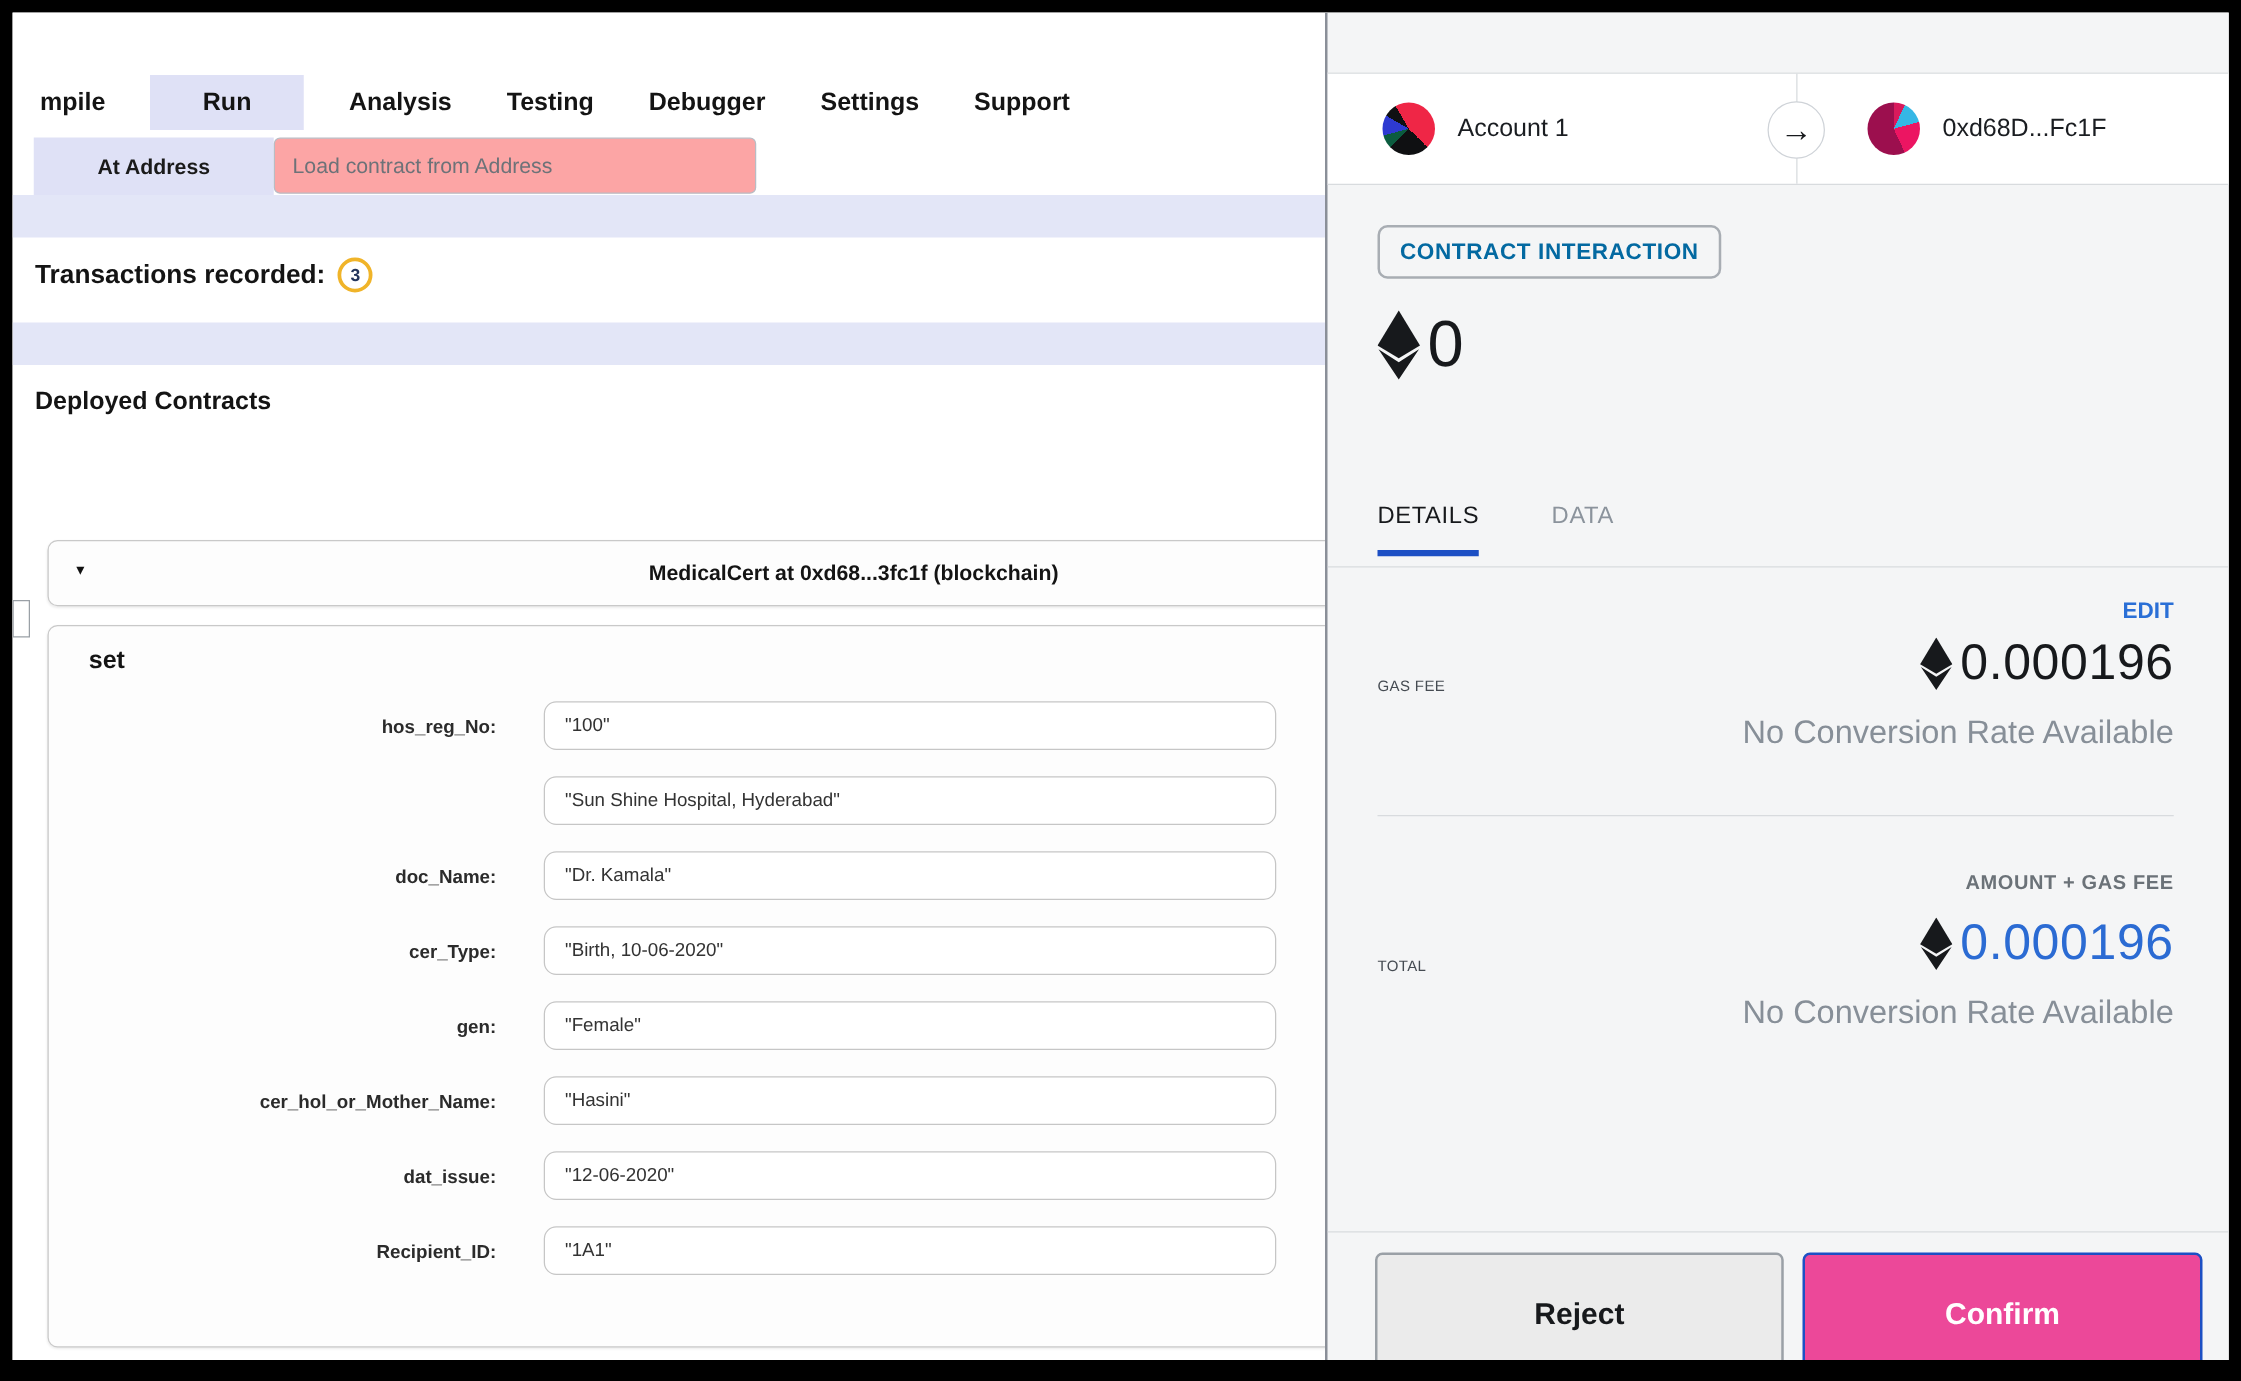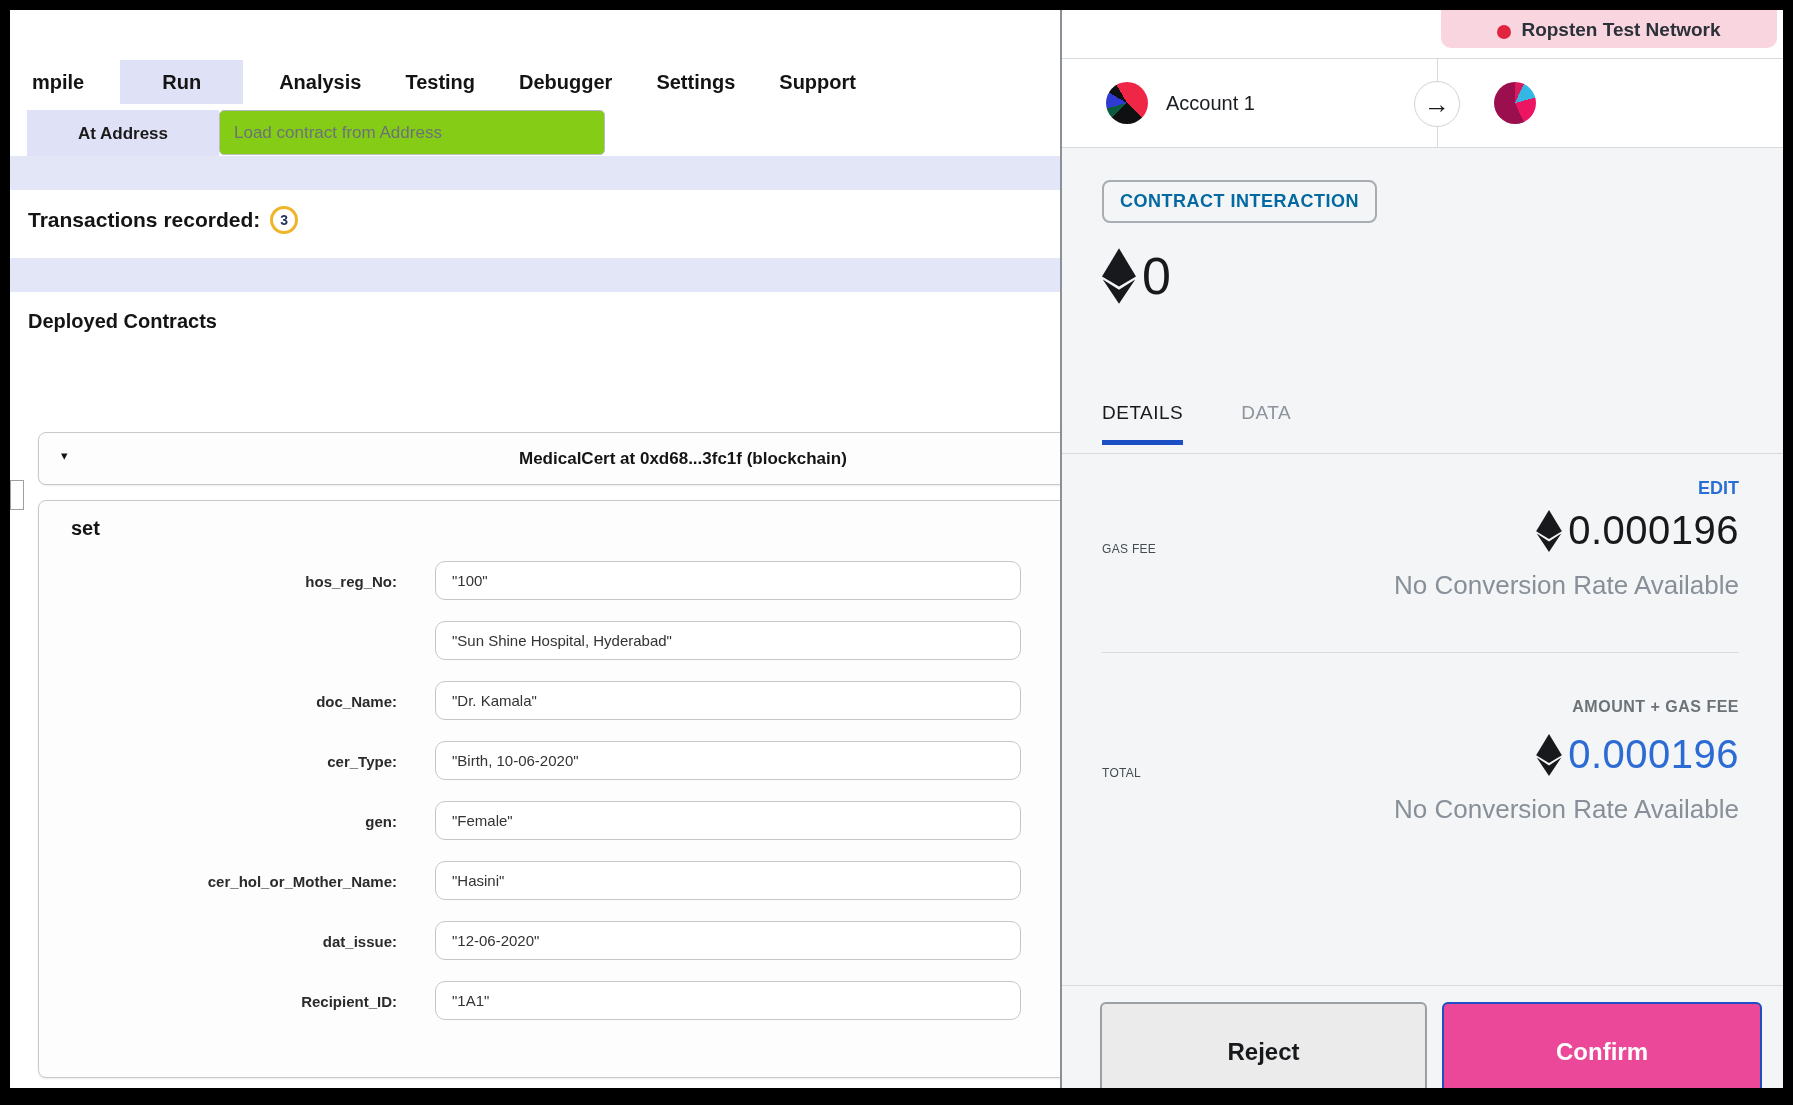--- a/index.html
+++ b/index.html
@@ -17,21 +17,21 @@
   .menu-row{position:absolute;left:0;top:50px;height:44px;display:flex;align-items:center;margin-left:14px;}
   .menu-item{font-size:20px;font-weight:bold;color:#141414;padding:0 8px;height:44px;display:flex;align-items:center;white-space:nowrap;cursor:default;}
   .menu-item.active{background:#dfe1f6;padding:0 42px;}
   .m-sp{width:28px;}
   .ataddr-btn{
     position:absolute;left:17px;top:100px;width:192px;height:47px;background:#dfe1f6;
     display:flex;align-items:center;justify-content:center;font-size:17px;font-weight:bold;color:#1a1a1a;
   }
   .ataddr-input{
     position:absolute;left:209px;top:100px;width:386px;height:45px;border:1px solid #b9bcc4;border-radius:5px;
-    font-size:17px;color:#555;padding:0 14px;box-sizing:border-box;background:#84cc16;
+    font-size:17px;color:#555;padding:0 14px;box-sizing:border-box;background:#fca5a5;
     font-family:"Liberation Sans","DejaVu Sans",sans-serif;
   }
   .ataddr-input::placeholder{color:#6d7278;opacity:1;}
   .band{position:absolute;left:0;width:100%;height:34px;background:#e3e6f7;}
   .band1{top:146px;}
   .band2{top:248px;}
   .tx-row{position:absolute;left:18px;top:196px;display:flex;align-items:center;}
   .tx-label{font-size:21px;font-weight:bold;color:#141414;}
   .tx-badge{
     margin-left:10px;width:22px;height:22px;border:3px solid #f0b429;border-radius:50%;
@@ -190,33 +190,28 @@
         <div class="field-label">Recipient_ID:</div>
         <input class="field-input" value="&quot;1A1&quot;" style="">
       </div>
     </div>
 
     <div class="edge-artifact"></div>
   </div>
 
   <div class="mm">
 
-    <div class="mm-top">
-      <div class="mm-network">
-        <span class="mm-network-dot"></span>
-        <span class="mm-network-label">Ropsten Test Network</span>
-      </div>
-    </div>
 
     <div class="mm-accounts">
       <div class="avatar avatar1"></div>
       <div class="acct-name">Account 1</div>
       <div class="acct-vline"></div>
       <div class="arrow-circle">→</div>
       <div class="avatar avatar2"></div>
+      <div class="acct-to">0xd68D...Fc1F</div>
     </div>
 
     <div class="ci-badge">CONTRACT INTERACTION</div>
 
     <div class="eth-amount">
       <svg class="eth-svg" width="34" height="56" viewBox="0 0 256 417">
         <path fill="#17191c" d="M128 0 L256 212 L128 288 L0 212 Z"></path>
         <path fill="#17191c" d="M128 312 L250 234 L128 417 L6 234 Z"></path>
       </svg>
       <span class="num">0</span>

